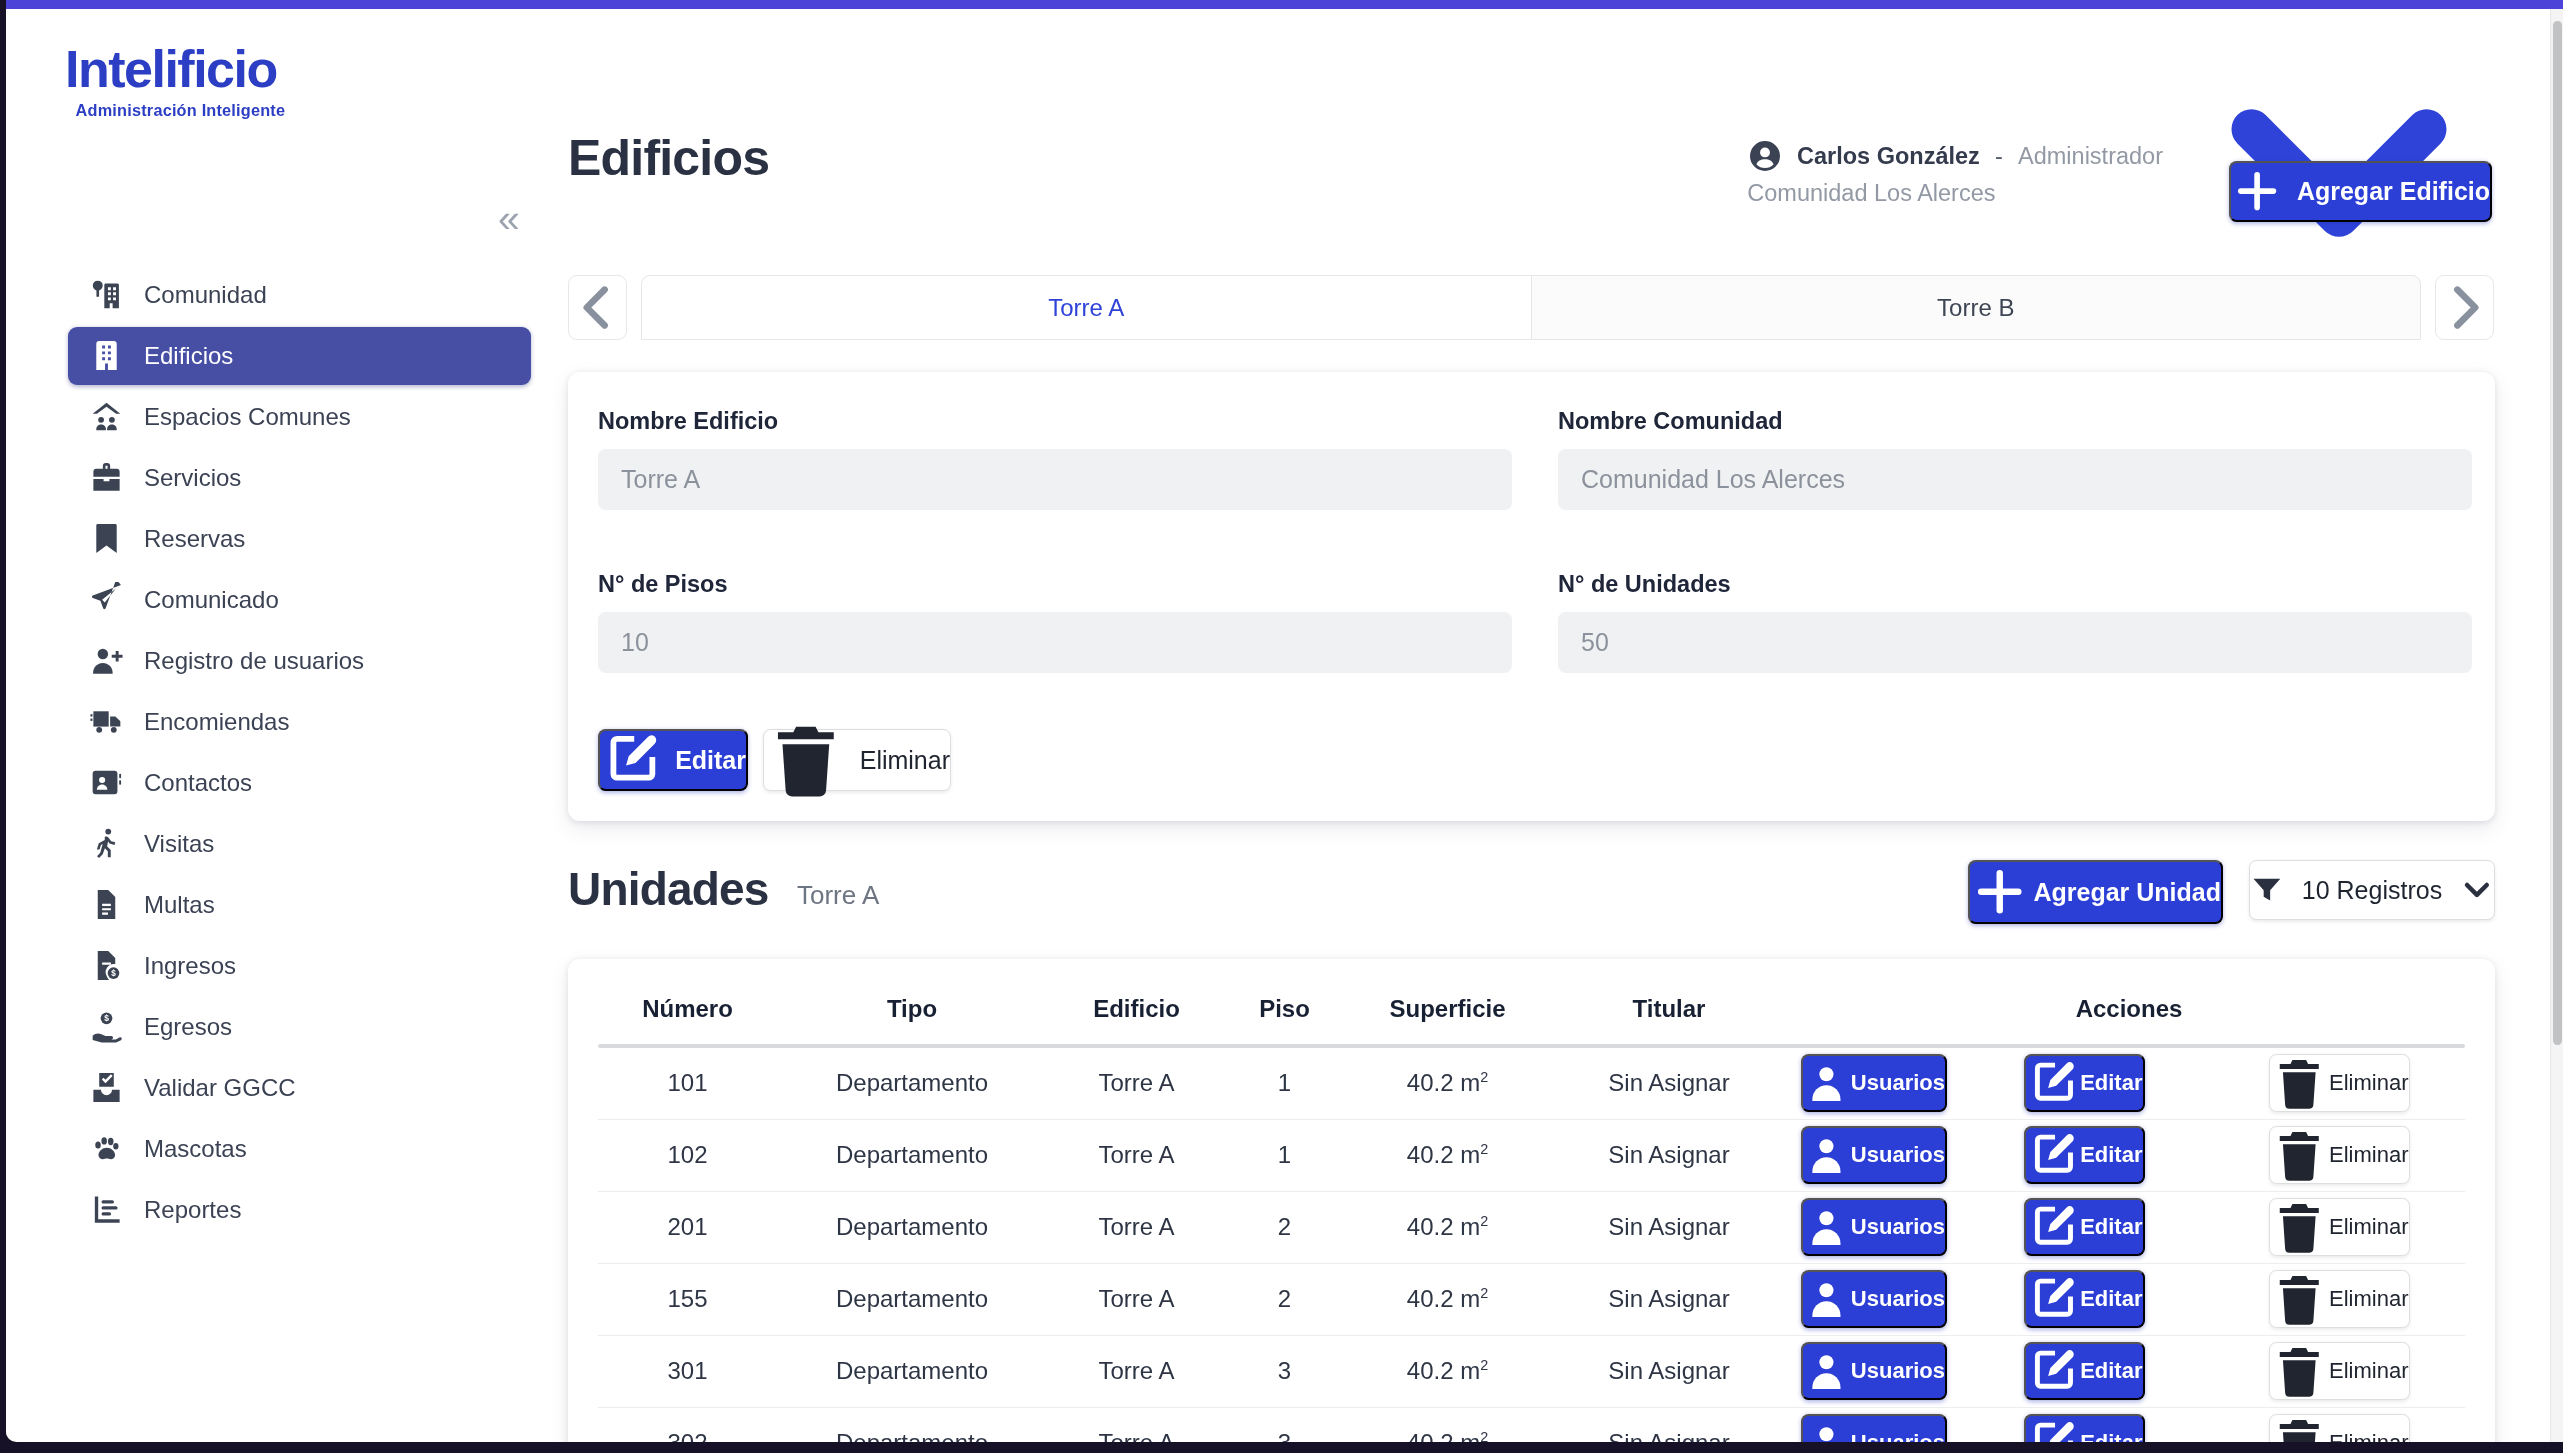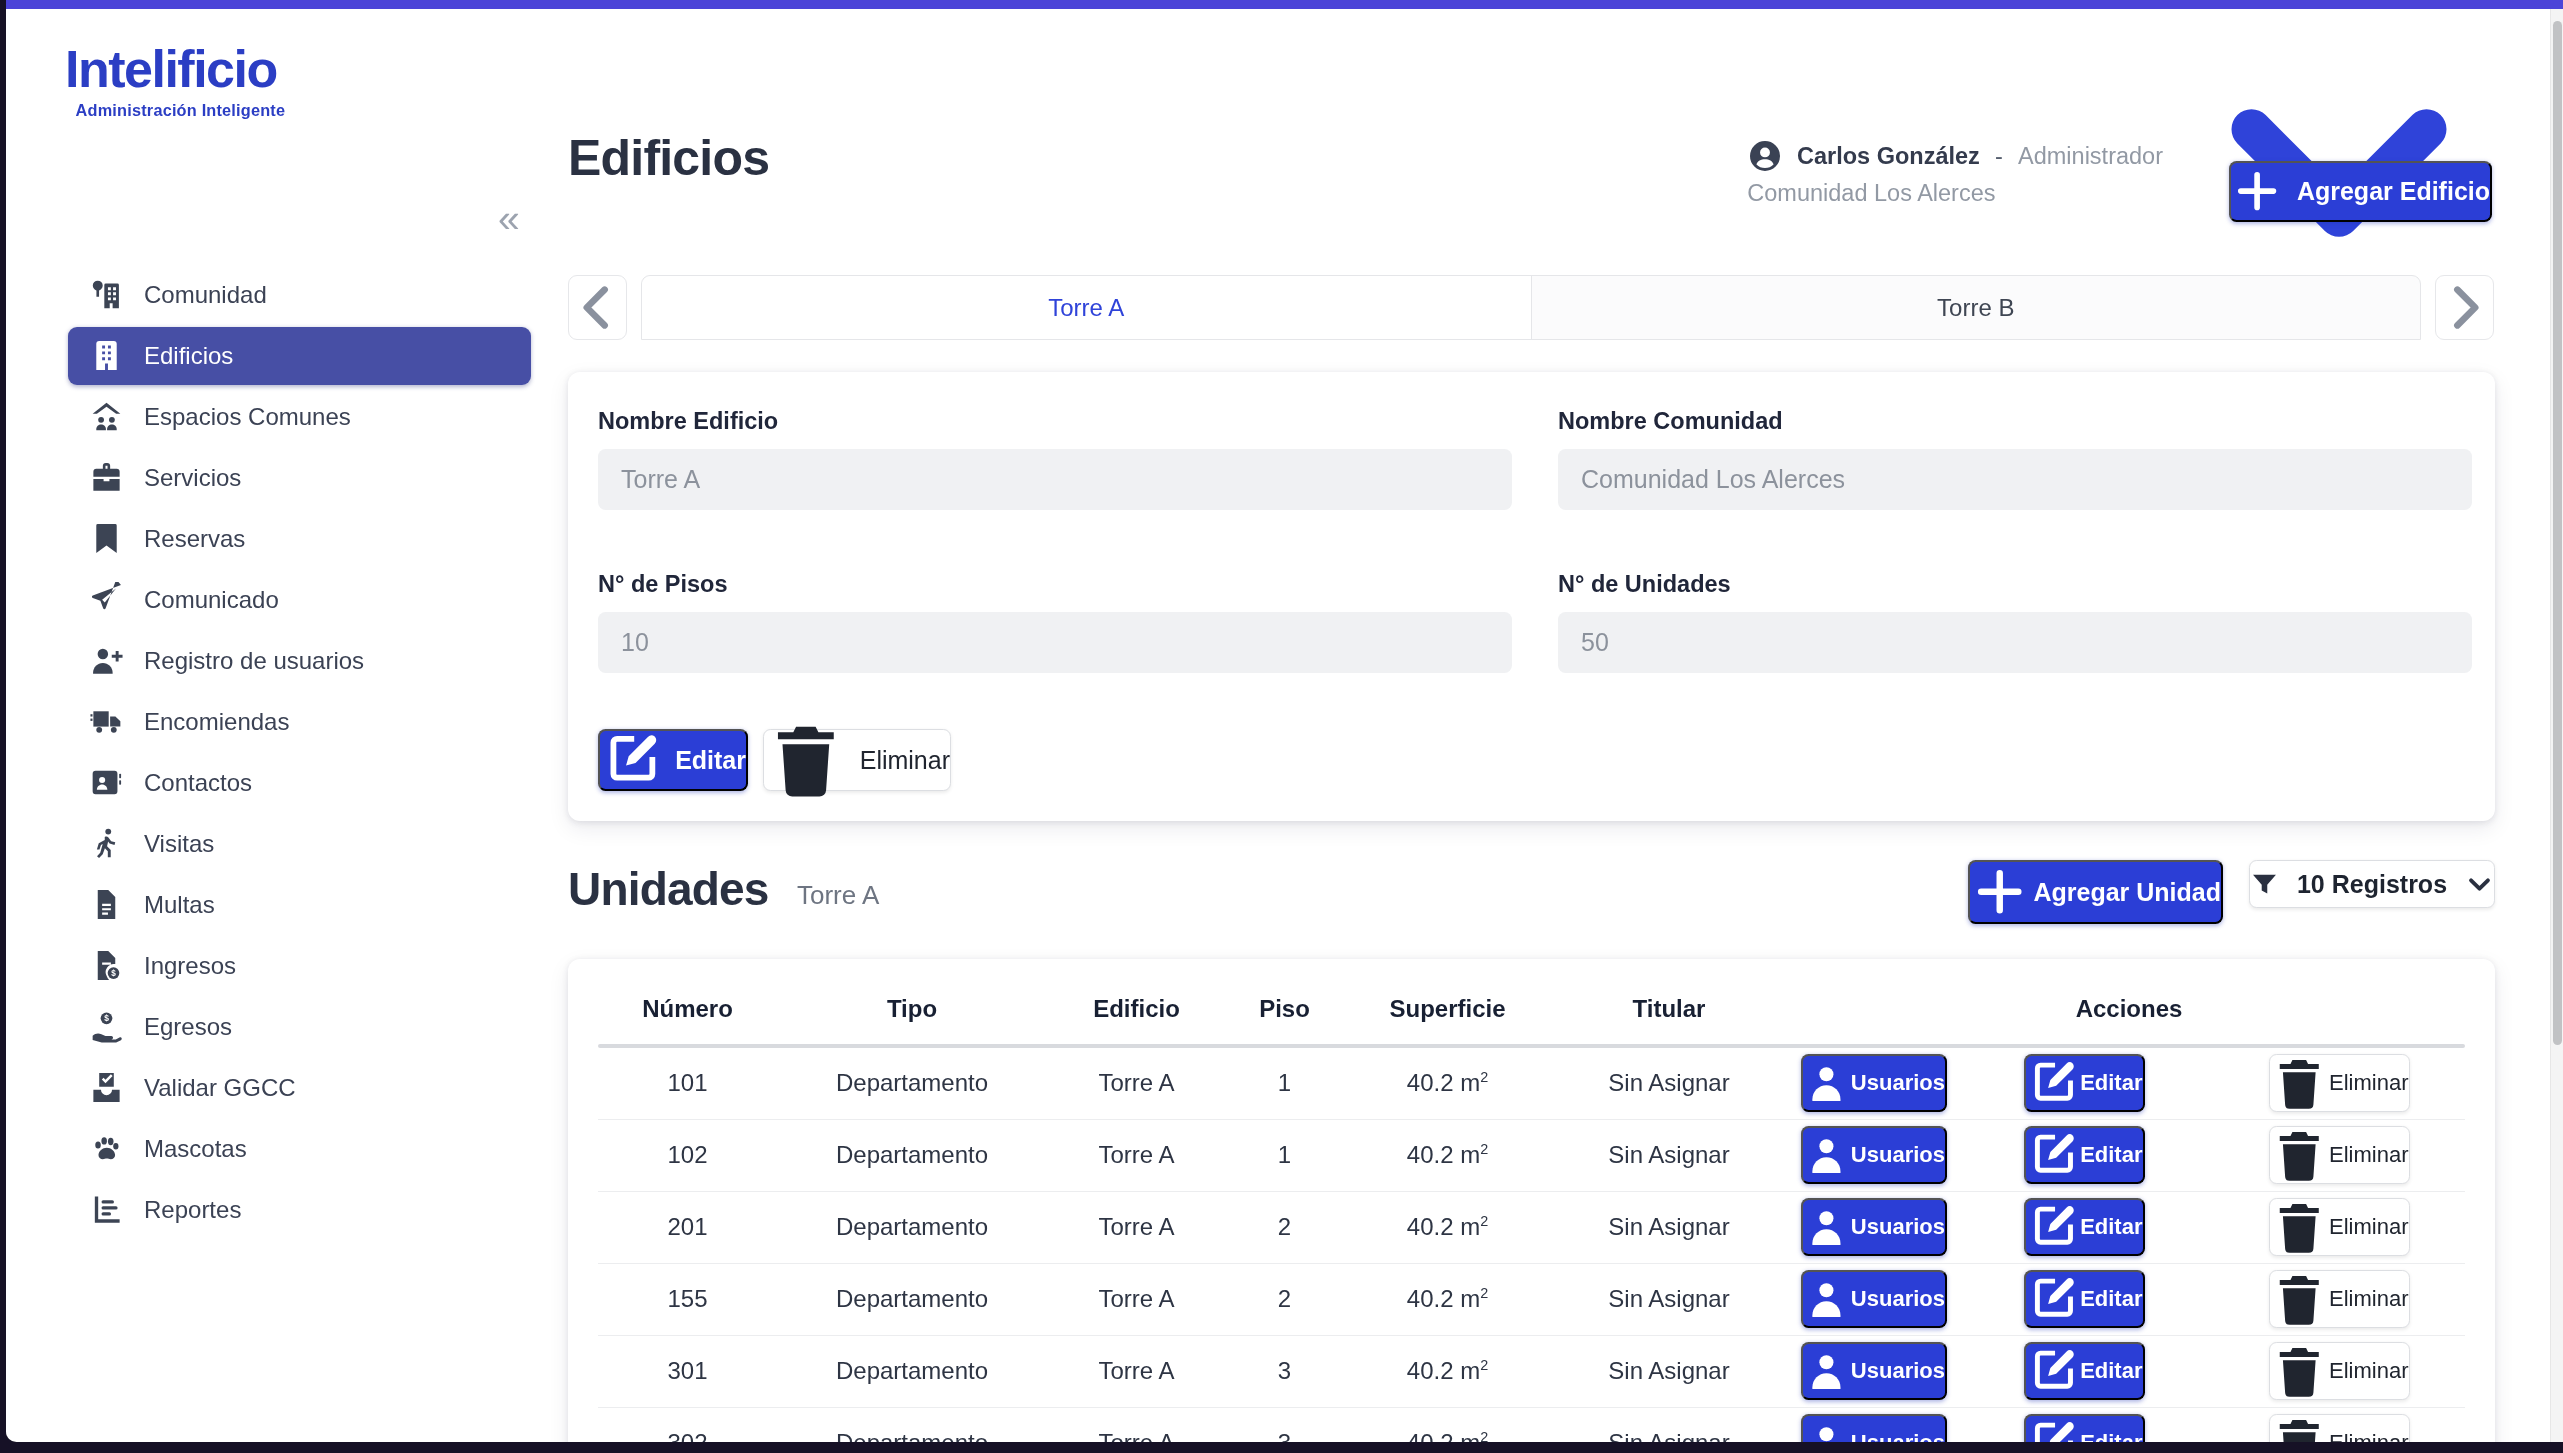--- a/index.html
+++ b/index.html
@@ -65,21 +65,21 @@
   .btn-editar-form{width:150px;height:62px;font-size:25px;font-weight:600;gap:12px}
   .btn-eliminar-form{width:188px;height:62px;font-size:25px;font-weight:500;gap:12px}
   .btn svg{flex:0 0 auto}
   .btn-editar-form svg,.row-btn svg{width:25px;height:25px}
   .btn-eliminar-form svg{width:25px;height:25px;color:#20252F}
   
   .units-head{position:absolute;left:29px;top:851px;right:55px;height:65px}
   .units-title{position:absolute;left:0;top:1.5px;font-size:46px;font-weight:800;color:#2A3142;letter-spacing:-0.8px}
   .units-sub{position:absolute;left:229px;top:20px;font-size:26px;color:#6E7582}
   .add-unit{position:absolute;right:272px;top:0;width:255px;height:64px;font-size:25px;font-weight:600;gap:4px}
-  .filter-btn{position:absolute;right:0;top:0;width:246px;height:48px;font-size:25px;font-weight:700;gap:18px;color:#1E2430}
+  .filter-btn{position:absolute;right:0;top:0;width:246px;height:60px;font-size:25px;font-weight:400;gap:18px;color:#1E2430}
   .filter-btn .funnel svg{width:26px;height:26px;color:#2A3040}
   .filter-btn .chev svg{width:23px;height:23px;color:#2A3040}
   
   .table-card{position:absolute;left:29px;top:950px;right:55px;height:683px;background:#fff;border-radius:12px 12px 0 0;box-shadow:0 1.5px 6px rgba(25,30,60,.10),0 7.6px 21px rgba(25,30,60,.08);padding:15px 30px 0 30px}
   .thead{display:grid;grid-template-columns:179px 270px 179px 117px 209px 234px 686px;height:70px;align-items:center}
   .th{font-size:24px;font-weight:700;color:#182033;text-align:center}
   .thead-divider{height:3.8px;background:#D8DADE;border-radius:2.3px}
   .trow{display:grid;grid-template-columns:179px 270px 179px 117px 209px 234px 176px 244px 266px;height:72px;align-items:center;border-bottom:1.5px solid #ECEDEF}
   .td{font-size:24px;color:#2E3544;text-align:center}
   .td-btn{display:flex;justify-content:center}

